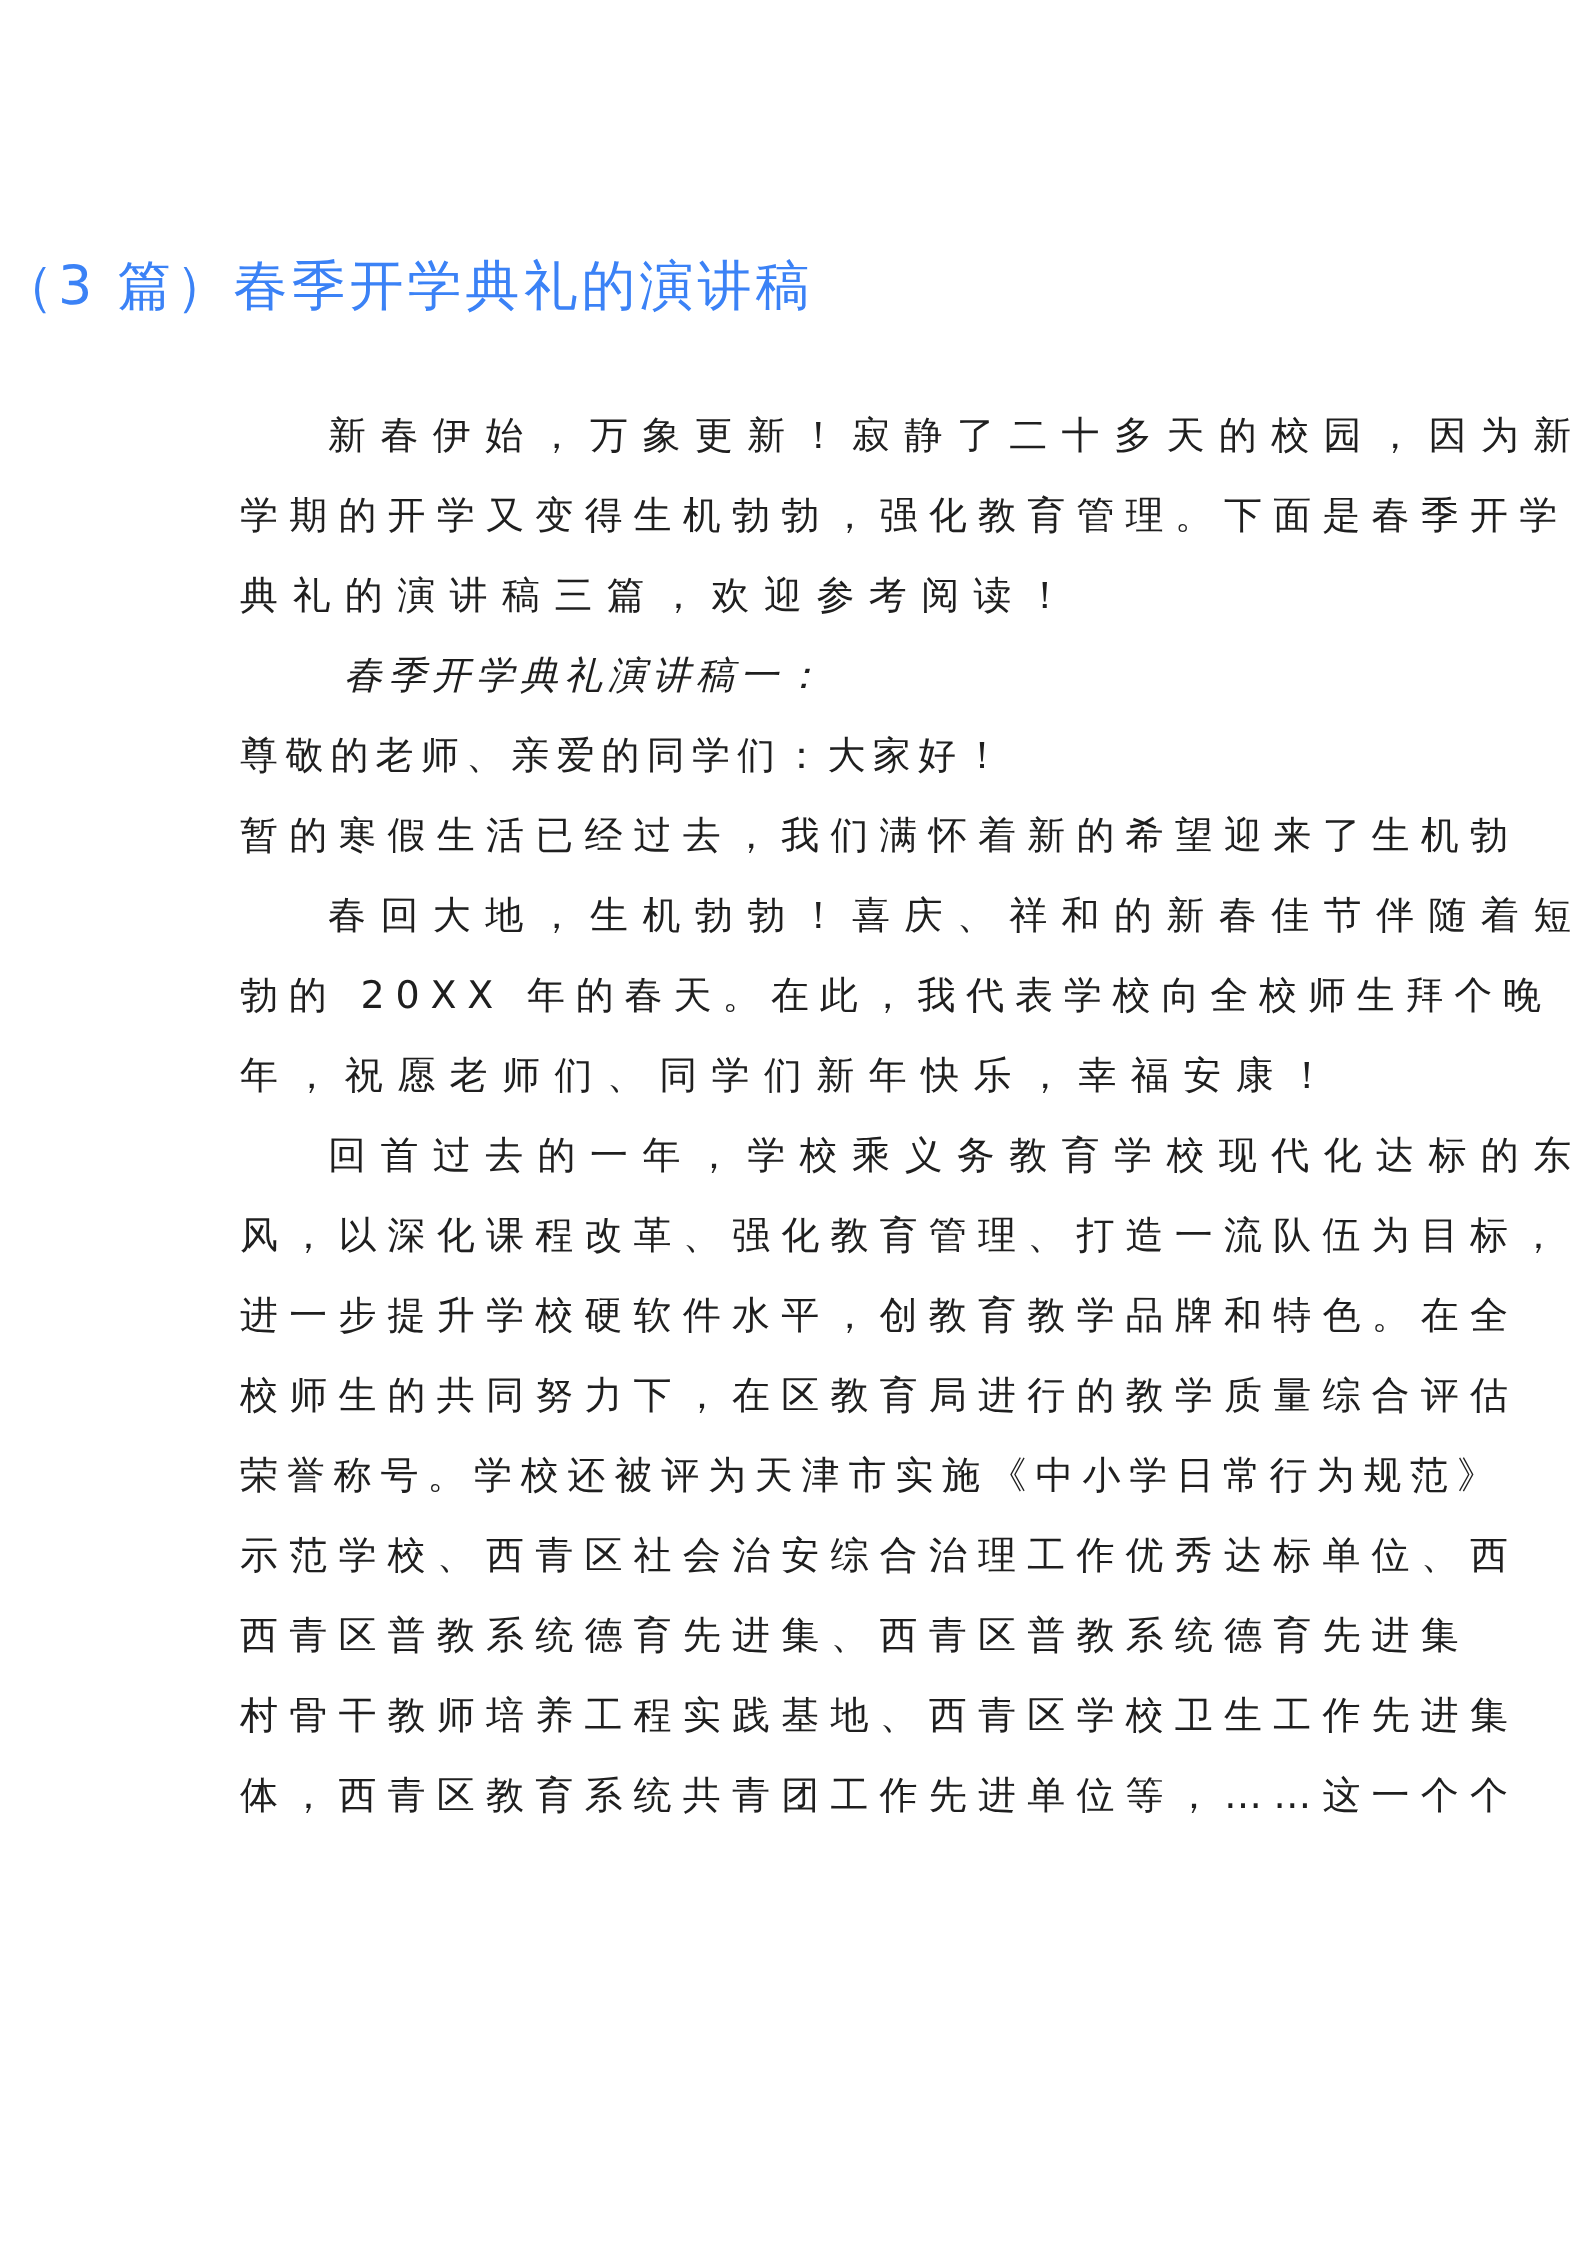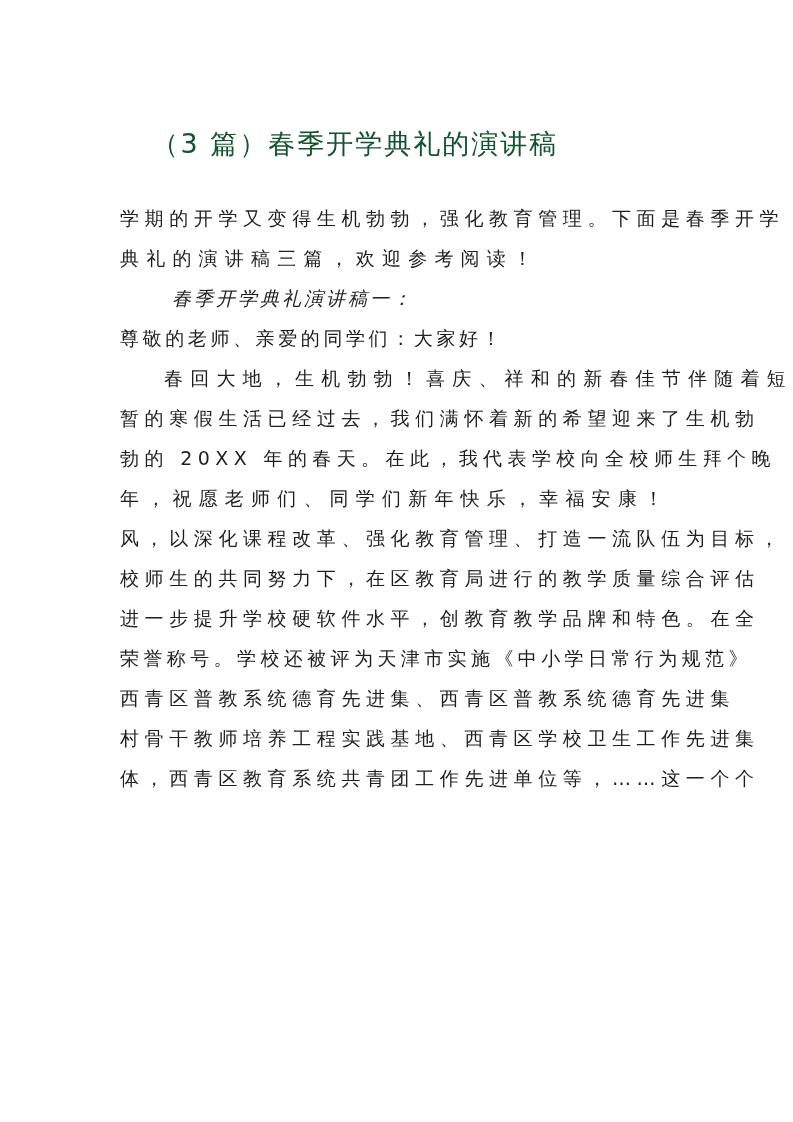--- a/index.html
+++ b/index.html
@@ -19,25 +19,25 @@
     position: absolute;
     left: 0; top: 0;
     width: 793px; height: 1122px;
     background: #fff;
   }
   .title {
     position: absolute;
     left: 0;
     top: 126px;
     width: 710px;
-    text-align: center;
+    text-align: left;
     font-size: 27px;
     line-height: 36px;
     letter-spacing: 2px;
-    color: #14532d;
+    color: #3b82f6;
     white-space: nowrap;
   }
   .body-text {
     position: absolute;
     left: 120px;
     top: 198px;
     width: 560px;
   }
   .line {
     height: 40px;
@@ -51,33 +51,36 @@
   .indent-heading { padding-left: 52px; font-style: italic; }
 </style>
 </head>
 <body>
 
 <div class="page">
 
   <div class="title">（3 篇）春季开学典礼的演讲稿</div>
 
   <div class="body-text">
+    <div class="line indent">新春伊始，万象更新！寂静了二十多天的校园，因为新</div>
     <div class="line" style="letter-spacing:5.6px">学期的开学又变得生机勃勃，强化教育管理。下面是春季开学</div>
     <div class="line">典礼的演讲稿三篇，欢迎参考阅读！</div>
 
     <div class="line indent-heading" style="letter-spacing:3px">春季开学典礼演讲稿一：</div>
     <div class="line" style="letter-spacing:3.6px">尊敬的老师、亲爱的同学们：大家好！</div>
 
+    <div class="line" style="letter-spacing:5.6px">暂的寒假生活已经过去，我们满怀着新的希望迎来了生机勃</div>
     <div class="line indent">春回大地，生机勃勃！喜庆、祥和的新春佳节伴随着短</div>
-    <div class="line" style="letter-spacing:5.6px">暂的寒假生活已经过去，我们满怀着新的希望迎来了生机勃</div>
     <div class="line" style="letter-spacing:5.4px">勃的 20XX 年的春天。在此，我代表学校向全校师生拜个晚</div>
     <div class="line">年，祝愿老师们、同学们新年快乐，幸福安康！</div>
 
+    <div class="line indent">回首过去的一年，学校乘义务教育学校现代化达标的东</div>
     <div class="line" style="letter-spacing:5.6px">风，以深化课程改革、强化教育管理、打造一流队伍为目标，</div>
+    <div class="line" style="letter-spacing:5.6px">进一步提升学校硬软件水平，创教育教学品牌和特色。在全</div>
     <div class="line" style="letter-spacing:5.6px">校师生的共同努力下，在区教育局进行的教学质量综合评估</div>
-    <div class="line" style="letter-spacing:5.6px">进一步提升学校硬软件水平，创教育教学品牌和特色。在全</div>
     <div class="line" style="letter-spacing:4.4px">荣誉称号。学校还被评为天津市实施《中小学日常行为规范》</div>
+    <div class="line" style="letter-spacing:5.6px">示范学校、西青区社会治安综合治理工作优秀达标单位、西</div>
     <div class="line" style="letter-spacing:5.6px">西青区普教系统德育先进集、西青区普教系统德育先进集</div>
     <div class="line" style="letter-spacing:5.6px">村骨干教师培养工程实践基地、西青区学校卫生工作先进集</div>
     <div class="line" style="letter-spacing:5.6px">体，西青区教育系统共青团工作先进单位等，……这一个个</div>
   </div>
 
 </div>
 
 </body></html>

